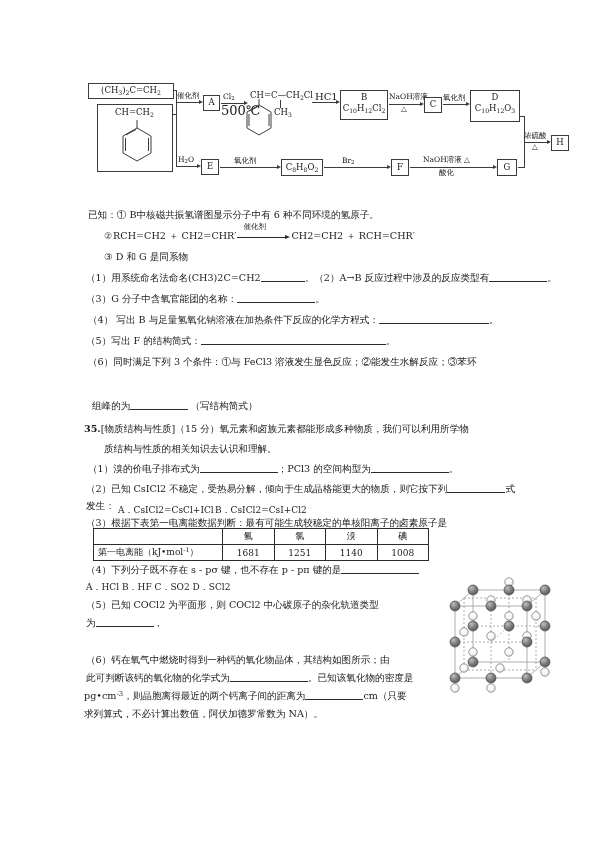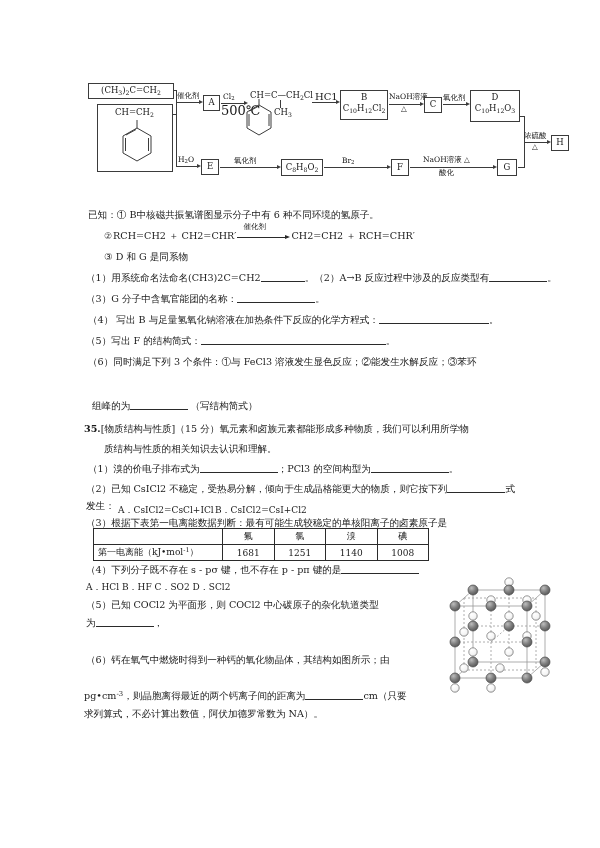--- a/index.html
+++ b/index.html
@@ -324,20 +324,23 @@
     <span>（4）下列分子既不存在 s - pσ 键，也不存在 p - pπ 键的是</span><span class="blank b4"></span>
   </div>
   <div class="txt" style="left:86px; top:583px; font-size:9px;">A．HCl   B．HF    C．SO2     D．SCl2</div>
 
   <div class="txt" style="left:86px; top:600px;">（5）已知 COCl2 为平面形，则 COCl2 中心碳原子的杂化轨道类型</div>
   <div class="txt" style="left:86px; top:618px;">
     <span>为</span><span class="blank b3"></span><span>，</span>
   </div>
 
   <div class="txt" style="left:86px; top:655px;">（6）钙在氧气中燃烧时得到一种钙的氧化物晶体，其结构如图所示；由</div>
+  <div class="txt" style="left:86px; top:673px;">
+    <span>此可判断该钙的氧化物的化学式为</span><span class="blank b4"></span><span>。已知该氧化物的密度是</span>
+  </div>
   <div class="txt" style="left:84px; top:691px;">
     <span>pg•cm</span><span class="sup">-3</span><span>，则晶胞离得最近的两个钙离子间的距离为</span><span class="blank b3"></span><span>cm（只要</span>
   </div>
   <div class="txt" style="left:84px; top:709px;">求列算式，不必计算出数值，阿伏加德罗常数为 NA）。</div>
 
   <svg class="crystal" viewBox="0 0 118 122" width="118" height="122">
     <defs>
       <radialGradient id="darkAtom" cx="35%" cy="30%" r="75%">
         <stop offset="0%" stop-color="#bdbdbd"></stop>
         <stop offset="55%" stop-color="#7e7e7e"></stop>

